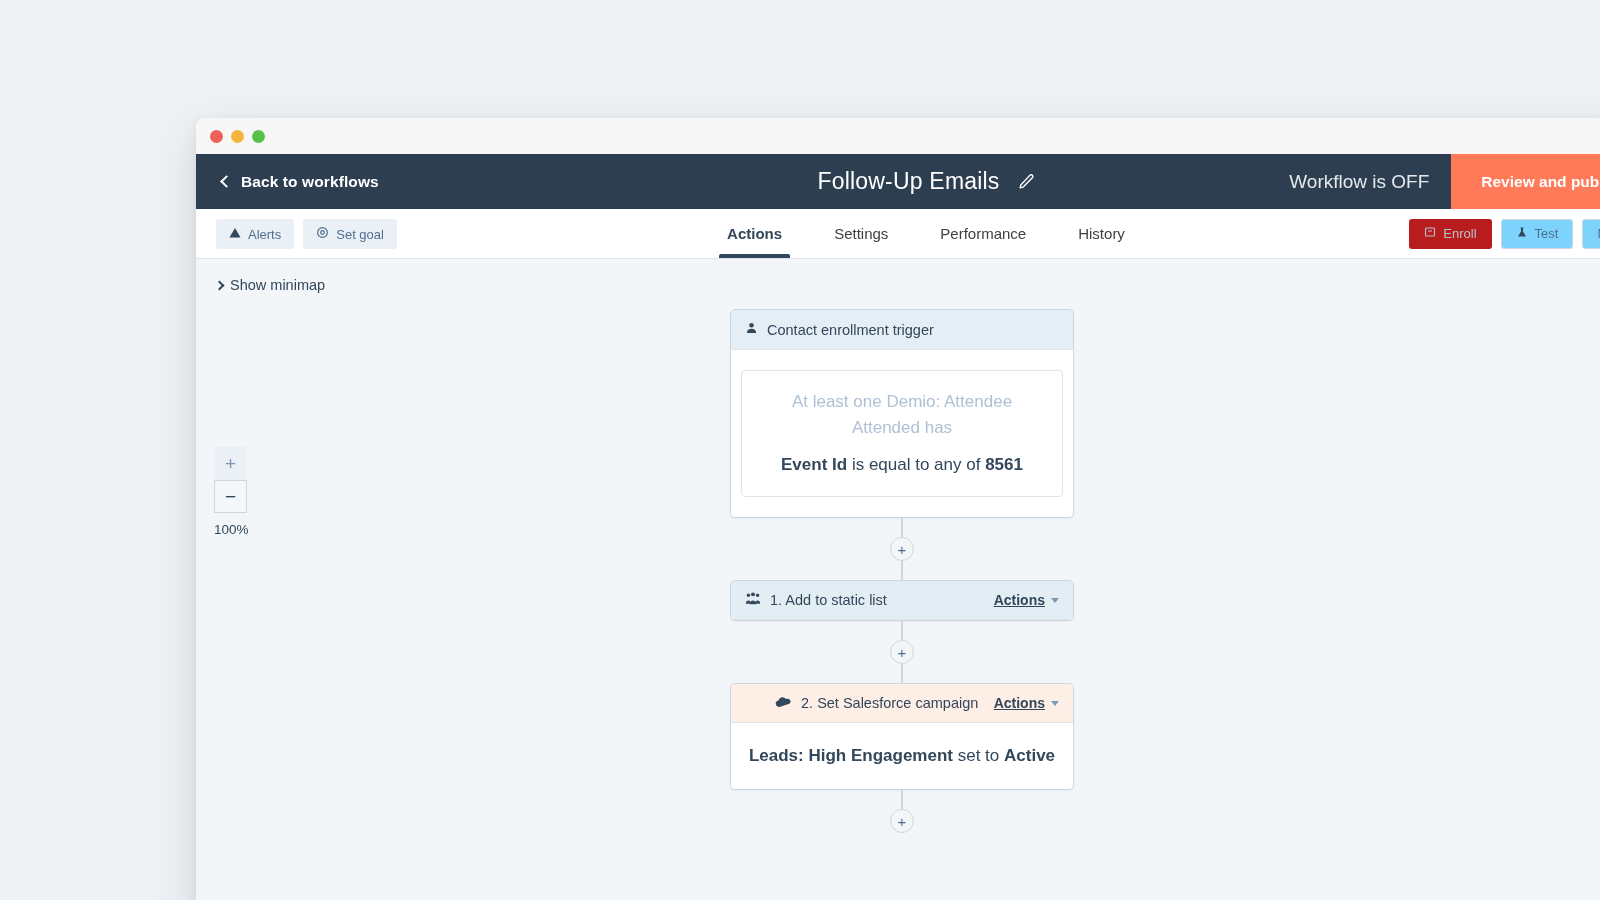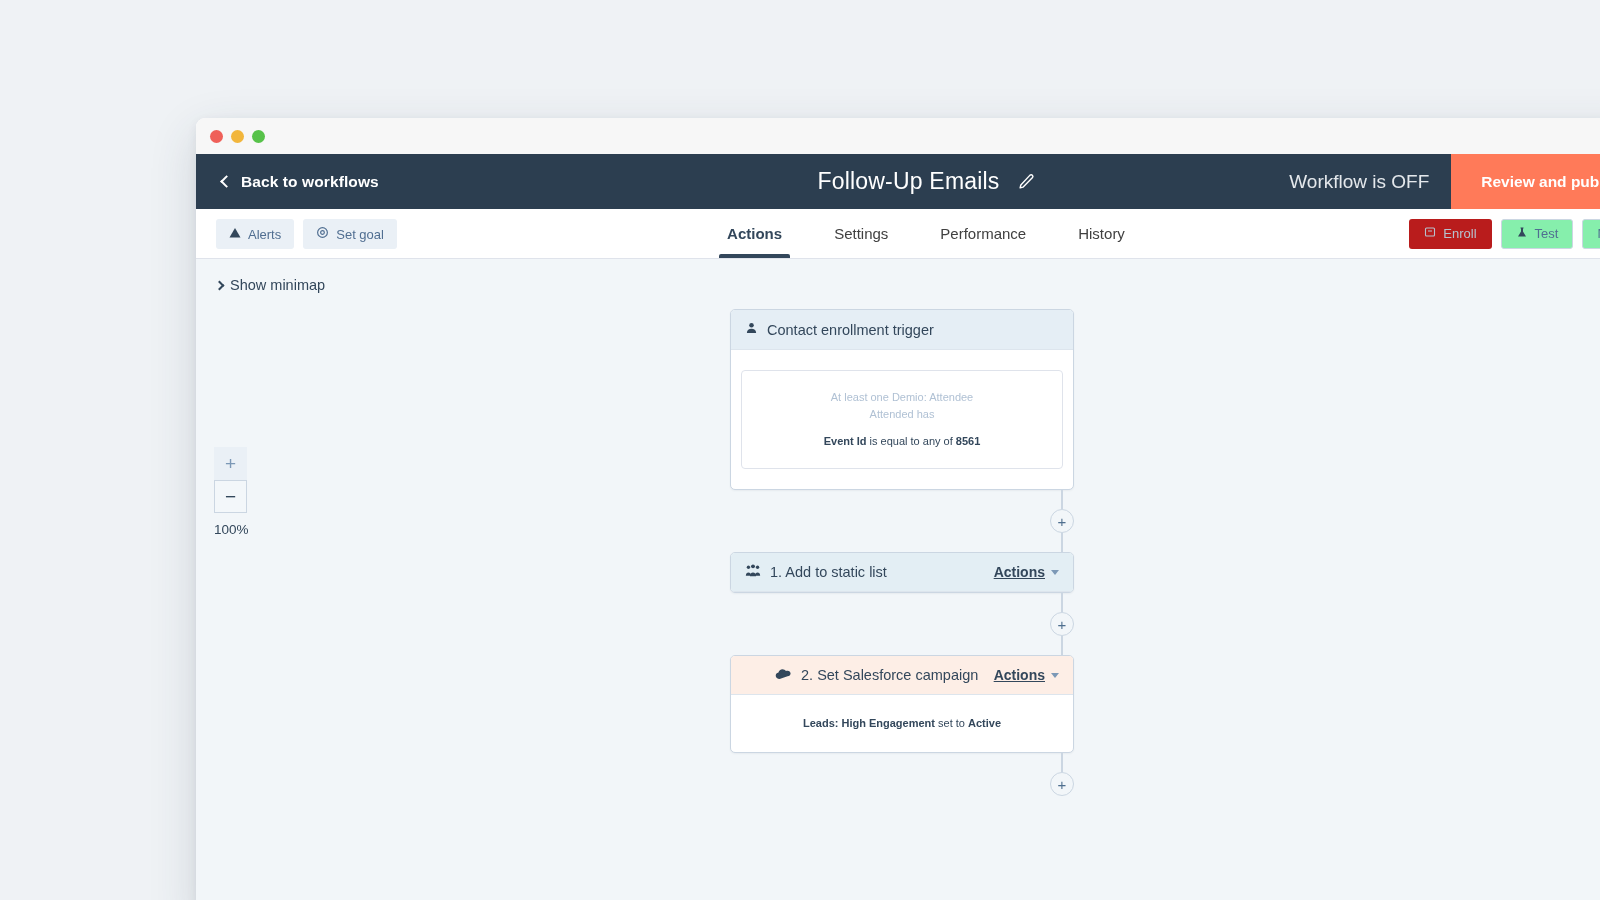--- a/index.html
+++ b/index.html
@@ -169,21 +169,21 @@
   #tab-right {
     margin-left: auto;
     display: flex;
     gap: 9px;
     margin-right: 14px;
   }
   .tool-btn {
     display: flex;
     align-items: center;
     gap: 7px;
-    background: #86efac;
+    background: #7dd3fc;
     border: 1px solid #cbd6e2;
     border-radius: 3px;
     color: #506e91;
     font-size: 13px;
     padding: 6px 14px;
     cursor: pointer;
     font-family: inherit;
     white-space: nowrap;
   }
   .tool-btn.disabled {
@@ -248,21 +248,21 @@
   }
 
   
   #flow {
     position: absolute;
     left: 534px;
     top: 0;
     width: 344px;
     display: flex;
     flex-direction: column;
-    align-items: flex-end;
+    align-items: center;
   }
 
   .node-card {
     width: 344px;
     background: #ffffff;
     border: 1px solid #cbd6e2;
     border-radius: 5px;
     box-shadow: 0 1px 2px rgba(45,62,80,0.06);
     overflow: hidden;
   }
@@ -291,21 +291,21 @@
   .actions-menu .label { text-decoration: underline; }
   .caret-down {
     width: 0; height: 0;
     border-left: 4.5px solid transparent;
     border-right: 4.5px solid transparent;
     border-top: 5.5px solid #7c98b6;
   }
   .card-body {
     padding: 20px 6px;
     text-align: center;
-    font-size: 11px;
+    font-size: 17px;
     color: #33475b;
     line-height: 1.55;
   }
   .inner-box {
     border: 1px solid #dfe3eb;
     border-radius: 4px;
     padding: 18px 16px;
     margin: 0 4px;
   }
   .muted { color: #b0c1d4; }

